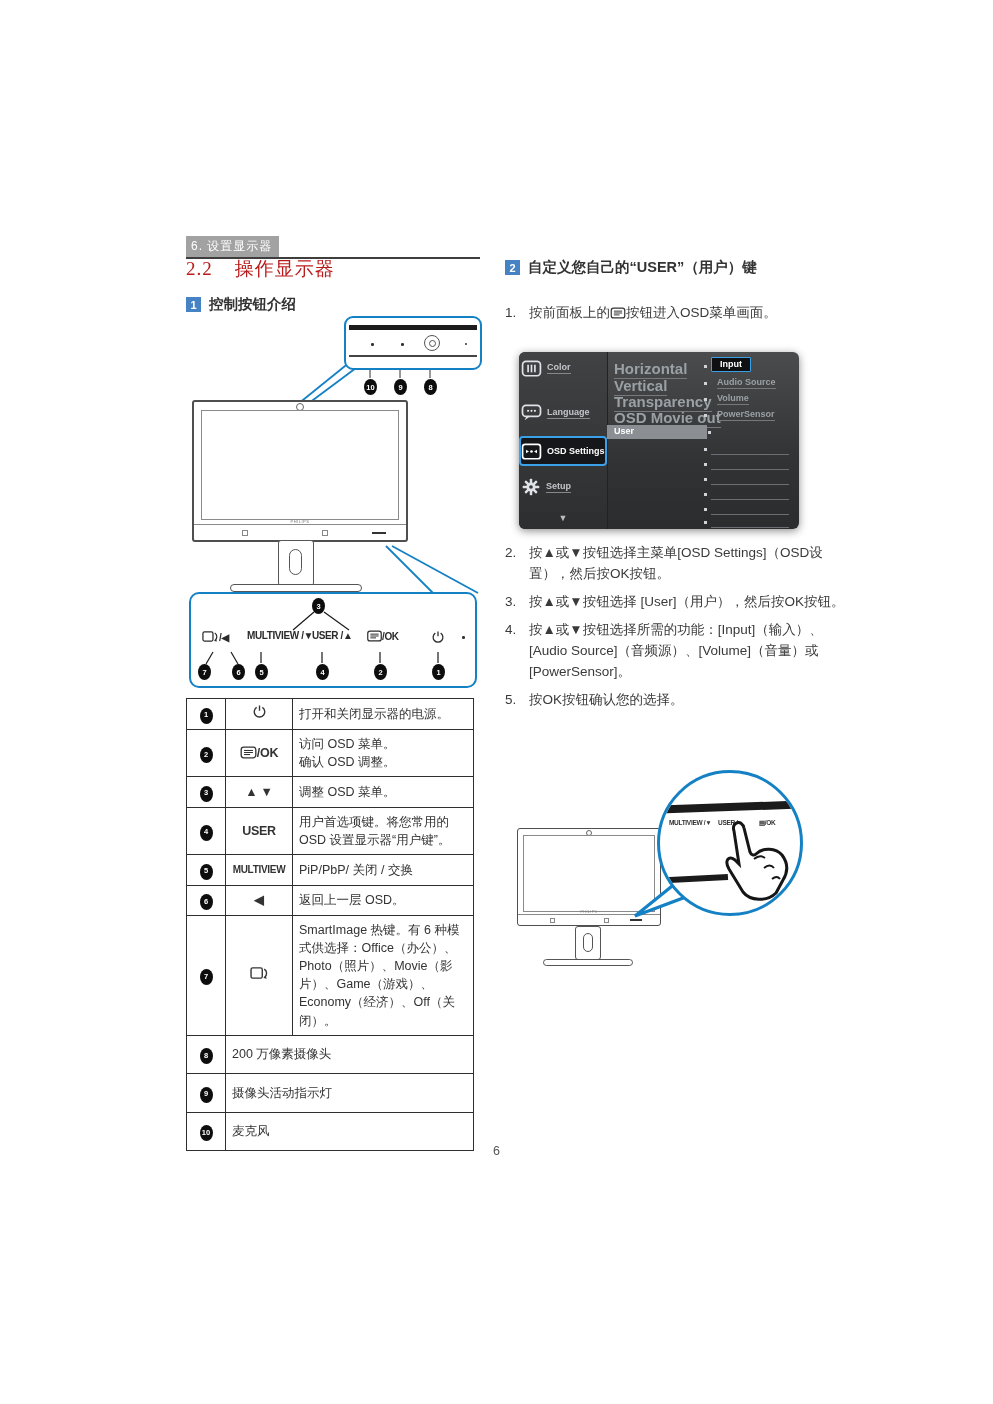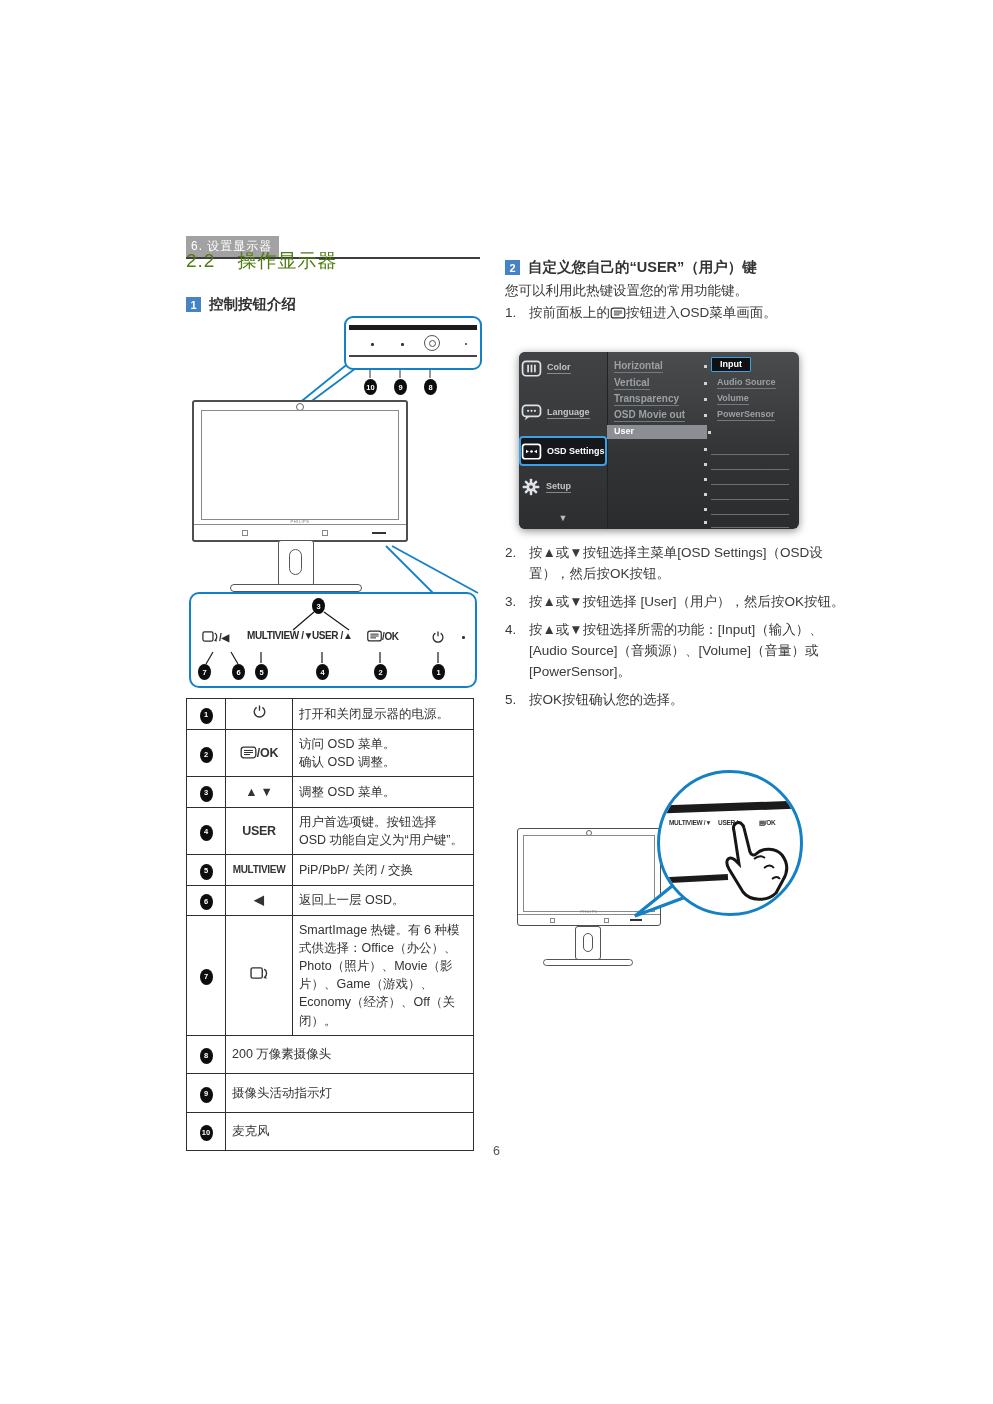--- a/index.html
+++ b/index.html
@@ -4,21 +4,21 @@
 <style>
   html,body{margin:0;padding:0;background:#ffffff;}
   .page{position:relative;width:993px;height:1404px;background:#fff;
         font-family:"Liberation Sans",sans-serif;color:#333;overflow:hidden;}
   .abs{position:absolute;}
 
   
   .crumb{left:186px;top:236px;background:#a2a2a2;color:#fff;font-size:12px;
          padding:2px 7px 3px 5px;letter-spacing:1px;}
   .rule{left:186px;top:257px;width:294px;height:2px;background:#3e3e3e;}
-  .h1{left:186px;top:248px;font-size:19px;color:#4d7c0f;font-weight:500;letter-spacing:1px;}
+  .h1{left:186px;top:256px;font-size:19px;color:#b91c1c;font-weight:500;letter-spacing:1px;font-family:Liberation Serif, serif;}
   .h1 .num{margin-right:22px;}
 
   .sechead{display:flex;align-items:center;font-weight:bold;font-size:14.5px;color:#333;}
   .badge{display:inline-flex;align-items:center;justify-content:center;width:15px;height:15px;
          background:#4583c4;color:#fff;font-size:11px;font-weight:bold;margin-right:8px;flex:0 0 15px;}
   .s1head{left:186px;top:295px;}
   .s2head{left:505px;top:258px;}
 
   .body-text{font-size:13.5px;line-height:1.55;color:#3a3a3a;}
 
@@ -63,21 +63,21 @@
   .osd{left:519px;top:352px;width:280px;height:177px;border-radius:6px;
        background:linear-gradient(#4a4c4e,#313335 60%,#2a2c2e);box-shadow:0 2px 9px rgba(0,0,0,.45);}
   .osd-side{position:absolute;left:0;top:0;bottom:0;width:88px;border-right:1px solid #202224;border-radius:6px 0 0 6px;
             background:linear-gradient(#404244,#2c2e30);}
   .oitem{position:absolute;left:2px;display:flex;align-items:center;height:26px;width:84px;}
   .oitem .olabel{font-size:9px;font-weight:bold;color:#c2c6ca;border-bottom:1px solid #85898d;padding-bottom:1px;margin-left:5px;white-space:nowrap;}
   .oitem.active{border:2px solid #3aa0e8;background:#15171a;border-radius:4px;left:0;width:84px;}
   .oitem.active .olabel{color:#fff;border-bottom:none;}
   .oarrow{position:absolute;left:0;width:88px;bottom:6px;text-align:center;color:#b8bcc0;font-size:9px;}
   .orow{position:absolute;left:88px;width:192px;height:15.5px;}
-  .orow .mlabel{position:absolute;left:7px;top:1px;font-size:10px;font-weight:bold;color:#9aa0a4;
+  .orow .mlabel{position:absolute;left:7px;top:1px;font-size:15px;font-weight:bold;color:#9aa0a4;
                 border-bottom:1px solid #75797d;padding-bottom:1px;white-space:nowrap;}
   .orow .odot{position:absolute;left:97px;top:6px;width:3px;height:3px;background:#cfd3d7;}
   .orow .opt{position:absolute;left:110px;top:1px;font-size:9px;font-weight:bold;color:#9aa0a4;
              border-bottom:1px solid #75797d;padding-bottom:1px;white-space:nowrap;}
   .orow .opt.selected{left:104px;top:-2px;background:#0e1012;border:1.5px solid #3aa0e8;color:#fff;
                       padding:1px 8px 2px;border-bottom-width:1.5px;border-radius:1px;}
   .orow .ubar{position:absolute;left:0;top:0;width:100px;height:14px;background:#8b8f93;color:#fff;
               font-size:9px;font-weight:bold;padding:1px 0 0 7px;box-sizing:border-box;}
   .orow .eline{position:absolute;left:104px;right:10px;top:12px;border-bottom:1px solid #6b6f73;}
 
@@ -220,21 +220,21 @@
 确认 OSD 调整。</td>
     </tr>
     <tr>
       <td class="c-num"><span class="ncirc">3</span></td>
       <td class="c-key">▲ ▼</td>
       <td class="c-desc">调整 OSD 菜单。</td>
     </tr>
     <tr>
       <td class="c-num"><span class="ncirc">4</span></td>
       <td class="c-key">USER</td>
-      <td class="c-desc">用户首选项键。按钮选择 OSD 功能自定义为“用户键”。</td>
+      <td class="c-desc">用户首选项键。将您常用的 OSD 设置显示器“用户键”。</td>
     </tr>
     <tr>
       <td class="c-num"><span class="ncirc">5</span></td>
       <td class="c-key key-mv">MULTIVIEW</td>
       <td class="c-desc">PiP/PbP/ 关闭 / 交换</td>
     </tr>
     <tr>
       <td class="c-num"><span class="ncirc">6</span></td>
       <td class="c-key">◀</td>
       <td class="c-desc">返回上一层 OSD。</td>
@@ -260,21 +260,20 @@
       <td class="c-num tall"><span class="ncirc">10</span></td>
       <td class="c-desc tall" colspan="2">麦克风</td>
     </tr>
   </tbody>
     </table>
 
   <div class="abs sechead s2head">
     <span class="badge">2</span>
     <span>自定义您自己的“USER”（用户）键</span>
   </div>
-  <div class="abs body-text intro">您可以利用此热键设置您的常用功能键。</div>
 
   <div class="abs body-text step1">
     <div class="step">
       <span class="snum">1.</span>
       <span class="stext"><span>按前面板上的</span><svg class="icon-inline" width="16" height="12" viewBox="0 0 20 16">
             <rect x="1" y="1.5" width="18" height="13" rx="3" fill="none" stroke="#333" stroke-width="1.6"></rect>
             <line x1="4.5" y1="5.5" x2="15.5" y2="5.5" stroke="#333" stroke-width="1.3"></line>
             <line x1="4.5" y1="8" x2="15.5" y2="8" stroke="#333" stroke-width="1.3"></line>
             <line x1="4.5" y1="10.5" x2="12" y2="10.5" stroke="#333" stroke-width="1.3"></line>
           </svg><span>按钮进入OSD菜单画面。</span></span>

